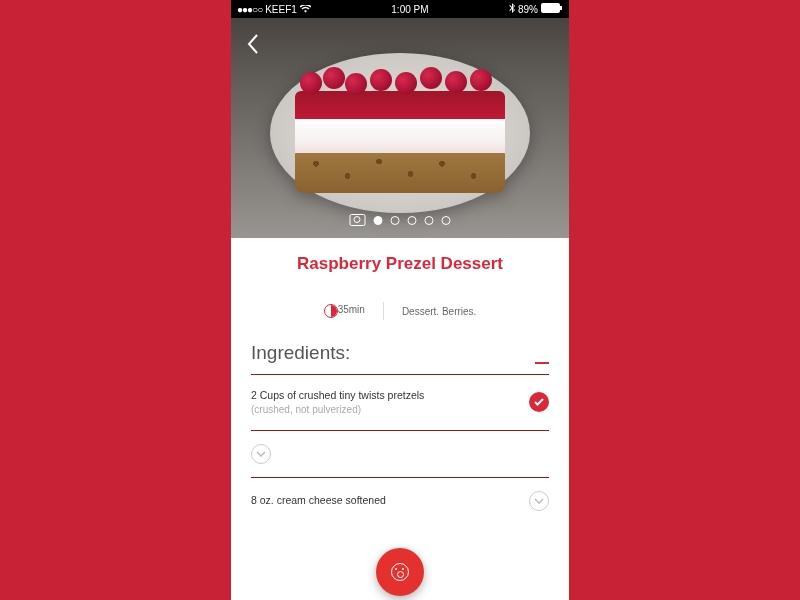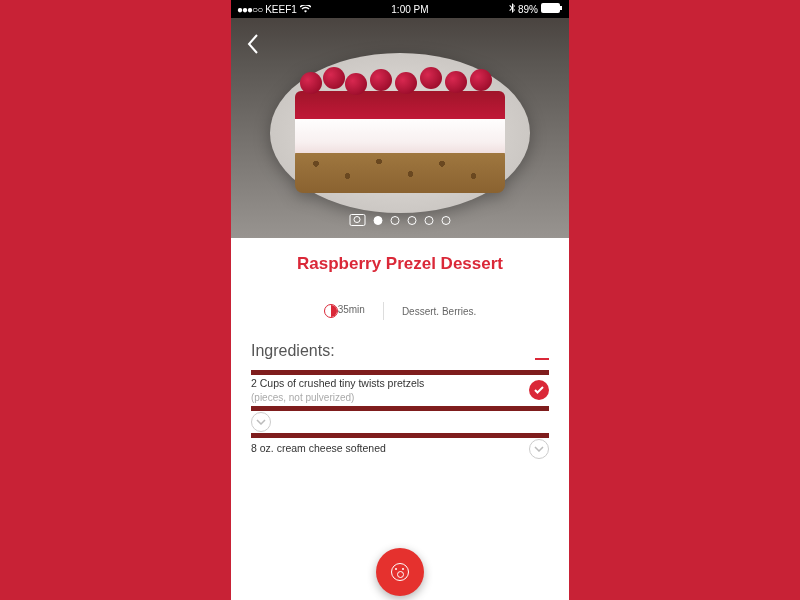--- a/index.html
+++ b/index.html
@@ -23,23 +23,23 @@
 .cam::after{content:"";position:absolute;width:5px;height:5px;border:1.5px solid #fff;border-radius:50%;top:1px;left:3px}
 .pdot{width:9px;height:9px;border-radius:50%;border:1.5px solid #fff}
 .pdot.on{background:#fff}
 .content{padding:16px 20px 0;height:362px;overflow:hidden;position:relative}
 .title{color:#da2838;font-size:17px;font-weight:700;text-align:center;margin-bottom:28px}
 .meta{display:flex;justify-content:center;align-items:center;gap:18px;font-size:10px;color:#666;margin-bottom:22px}
 .timer{width:14px;height:14px;border-radius:50%;border:1.5px solid #da2838;position:relative}
 .timer::after{content:"";position:absolute;width:50%;height:100%;right:0;background:#da2838;border-radius:0 14px 14px 0}
 .meta-l{display:flex;align-items:flex-start;gap:0}
 .div{width:1px;height:18px;background:#ddd}
-.sect{display:flex;justify-content:space-between;align-items:flex-end;font-size:16px;color:#555;margin-bottom:10px}
+.sect{display:flex;justify-content:space-between;align-items:flex-end;font-size:19px;color:#555;margin-bottom:10px}
 .minus{width:14px;height:2px;background:#da2838}
-.row{border-top:5px solid #7f1d1d;padding:1px 0;display:flex;justify-content:space-between;align-items:center}
+.row{border-top:1px solid #7f1d1d;padding:13px 0;display:flex;justify-content:space-between;align-items:center}
 .row-t{font-size:10.5px;color:#333;line-height:1.4}
 .row-s{color:#aaa;font-size:10px}
 .chk{width:20px;height:20px;border-radius:50%;display:flex;align-items:center;justify-content:center;flex-shrink:0}
 .chk.on{background:#da2838}
 .chk.off{border:1.5px solid #ccc}
 .fab{position:absolute;bottom:4px;left:50%;transform:translateX(-50%);width:48px;height:48px;border-radius:50%;background:#e5312e;display:flex;align-items:center;justify-content:center;box-shadow:0 3px 10px rgba(0,0,0,.3);cursor:pointer}
 .face{width:18px;height:18px;border:1.5px solid #fff;border-radius:50%;position:relative}
 .face::before{content:"";position:absolute;width:2px;height:2px;background:#fff;border-radius:50%;top:4px;left:3px;box-shadow:7px 0 #fff}
 .face::after{content:"";position:absolute;width:5px;height:5px;border:1.5px solid #fff;border-radius:50%;bottom:2px;left:5px}
 </style>
@@ -115,21 +115,21 @@
 </div>
 <div class="div"></div>
 <span>Dessert. Berries.</span>
 </div>
 <div class="sect">
 <span>Ingredients:</span>
 <div class="minus"></div>
 </div>
 <div id="ing-list">
         <div class="row">
-          <div class="row-t">2 Cups of crushed tiny twists pretzels<div class="row-s">(pieces, not pulverized)</div></div>
+          <div class="row-t">2 Cups of crushed tiny twists pretzels<div class="row-s">(crushed, not pulverized)</div></div>
           <div class="chk on">
             <svg width="10" height="8" viewBox="0 0 10 8">
               <path d="M1 4l2.5 2.5L9 1" stroke="#fff" stroke-width="2" fill="none"></path>
             </svg>
           </div>
         </div>
         <div class="row">
           <div class="chk off">
             <svg width="10" height="6" viewBox="0 0 10 6">
               <path d="M1 1l4 4 4-4" stroke="#bbb" stroke-width="1.5" fill="none"></path>

